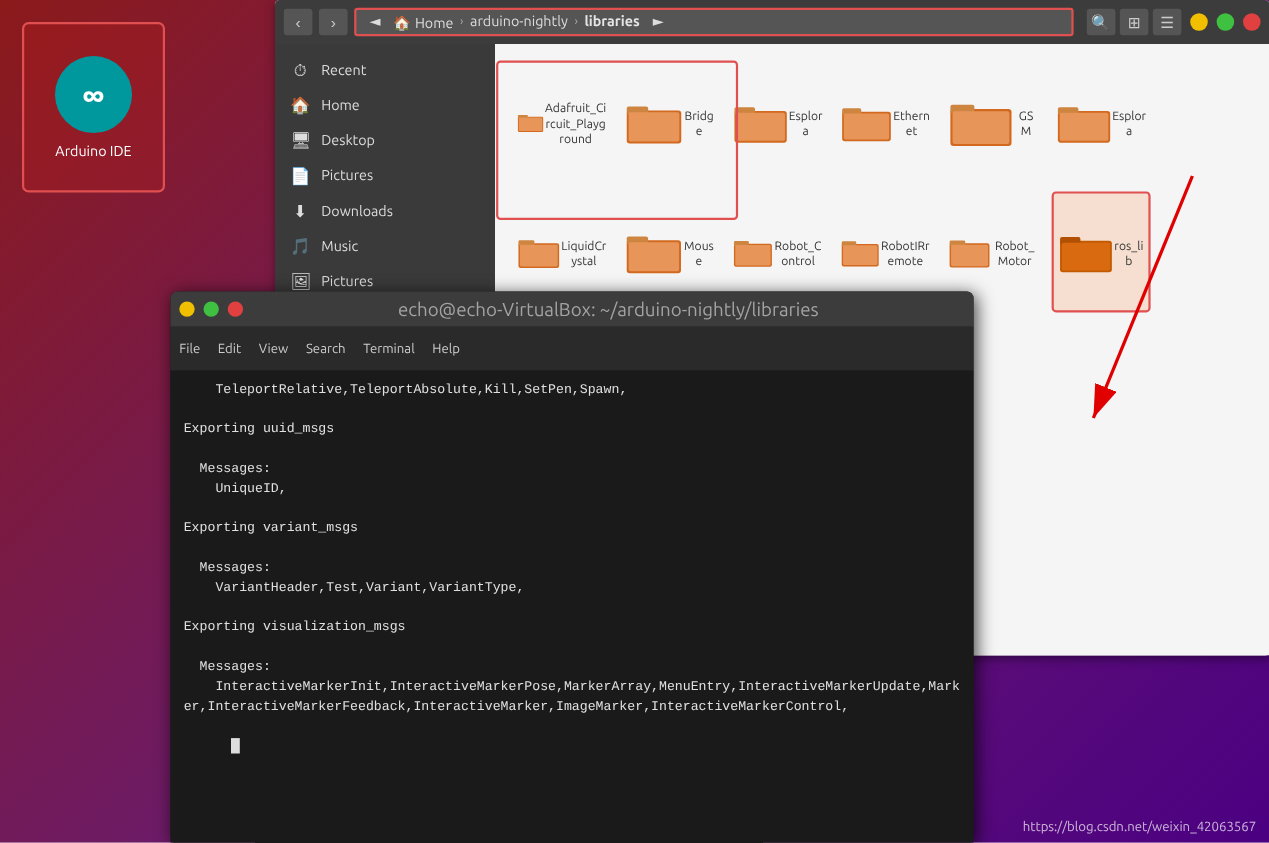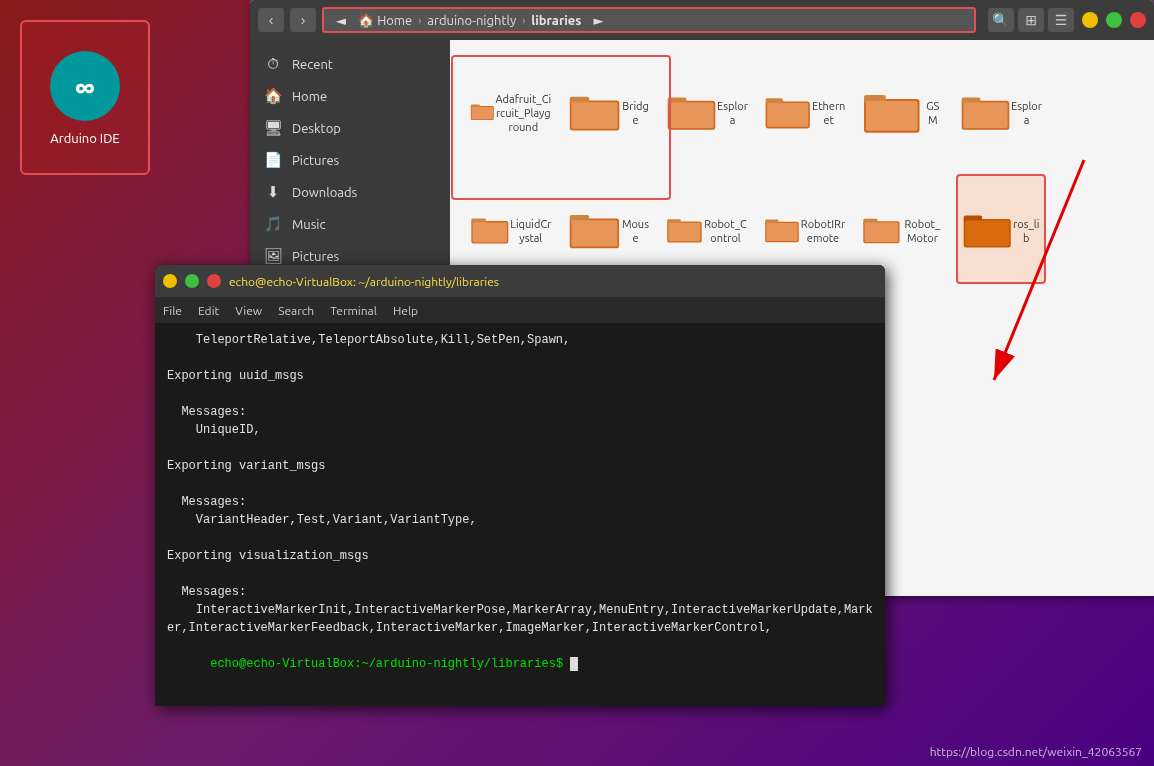--- a/index.html
+++ b/index.html
@@ -234,56 +234,56 @@
       background: #3c3c3c;
       height: 32px;
       display: flex;
       align-items: center;
       padding: 0 8px;
       border-radius: 6px 6px 0 0;
       gap: 8px;
     }
     .term-title {
       flex: 1;
-      color: #fde047;
-      font-size: 12px;
-      text-align: left;
+      color: #a3a3a3;
+      font-size: 17px;
+      text-align: center;
     }
     .term-wm-btn {
       width: 14px;
       height: 14px;
       border-radius: 50%;
       border: none;
       cursor: pointer;
     }
     .term-wm-min { background: #f0c000; }
     .term-wm-max { background: #40c040; }
     .term-wm-close { background: #e04040; }
 
     .term-menubar {
       background: #2a2a2a;
-      height: 26px;
+      height: 40px;
       display: flex;
       align-items: center;
       padding: 0 8px;
       gap: 16px;
     }
     .term-menu-item {
       color: #ccc;
       font-size: 12px;
       cursor: pointer;
     }
 
     .term-content {
       background: #1a1a1a;
       padding: 8px 12px;
       font-family: 'Courier New', monospace;
       font-size: 12px;
       color: #e0e0e0;
-      height: 383px;
+      height: 430px;
       overflow-y: auto;
       line-height: 1.5;
     }
 
     .term-line { white-space: pre-wrap; word-break: break-all; }
     .term-prompt { color: #00e000; }
     .term-cursor {
       display: inline-block;
       width: 8px;
       height: 14px;
@@ -568,18 +568,18 @@
     <div class="term-line">Exporting variant_msgs</div>
     <div class="term-line">&nbsp;</div>
     <div class="term-line">  Messages:</div>
     <div class="term-line">    VariantHeader,Test,Variant,VariantType,</div>
     <div class="term-line">&nbsp;</div>
     <div class="term-line">Exporting visualization_msgs</div>
     <div class="term-line">&nbsp;</div>
     <div class="term-line">  Messages:</div>
     <div class="term-line">    InteractiveMarkerInit,InteractiveMarkerPose,MarkerArray,MenuEntry,InteractiveMarkerUpdate,Marker,InteractiveMarkerFeedback,InteractiveMarker,ImageMarker,InteractiveMarkerControl,</div>
     <div class="term-line">
-      <span class="term-prompt">echo@echo-VirtualBox:~/arduino-nightly/libraries$ </span><span class="term-cursor"></span>
+      <span class="term-cursor"></span>
     </div>
   </div>
 </div>
 
 <div class="watermark">https://blog.csdn.net/weixin_42063567</div>
 
 </body></html>

